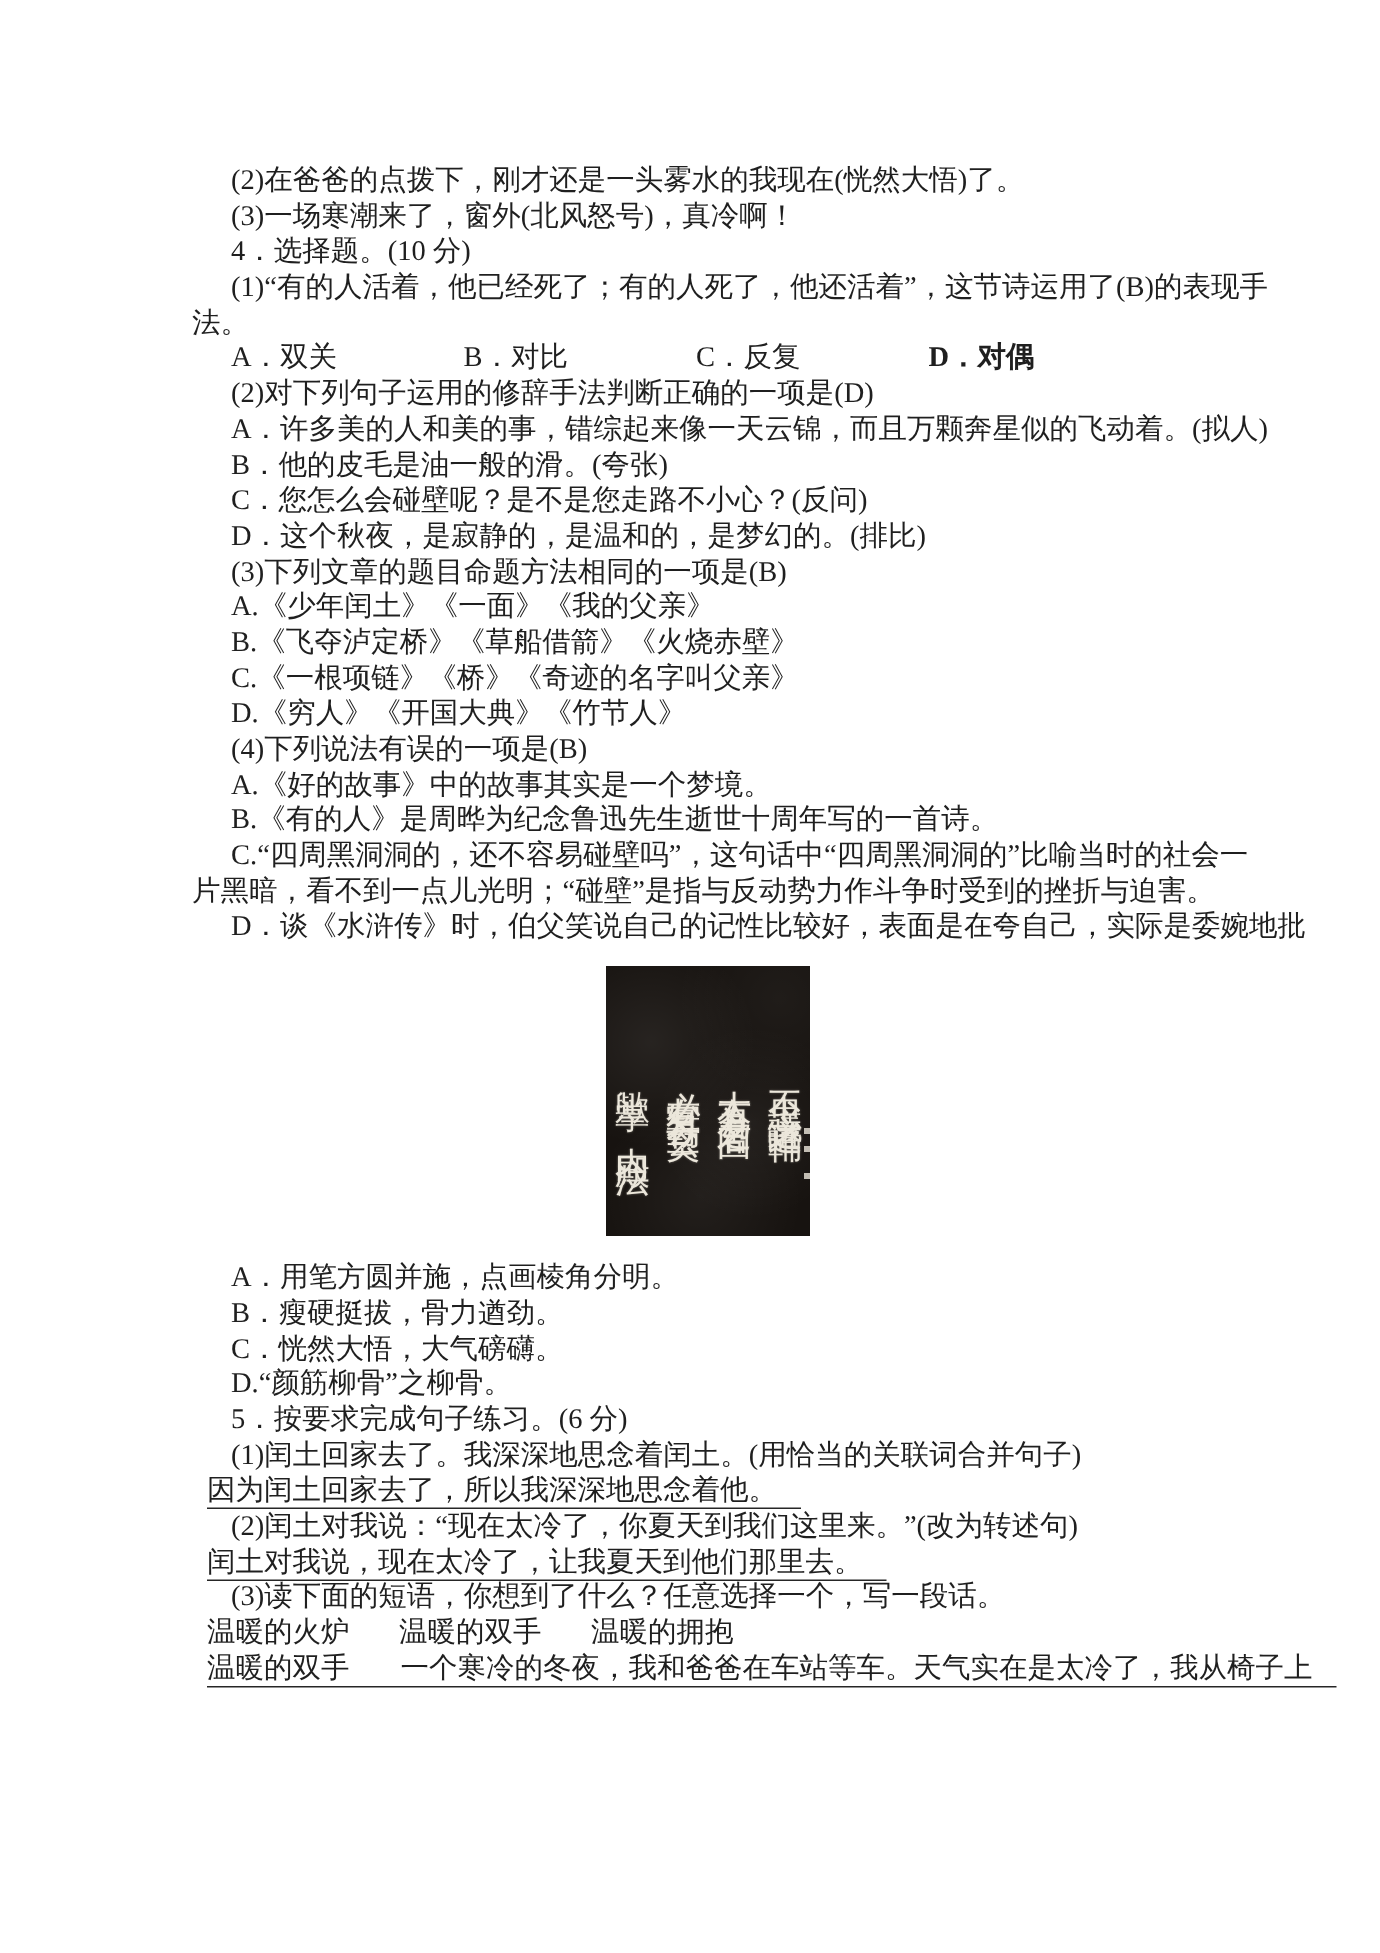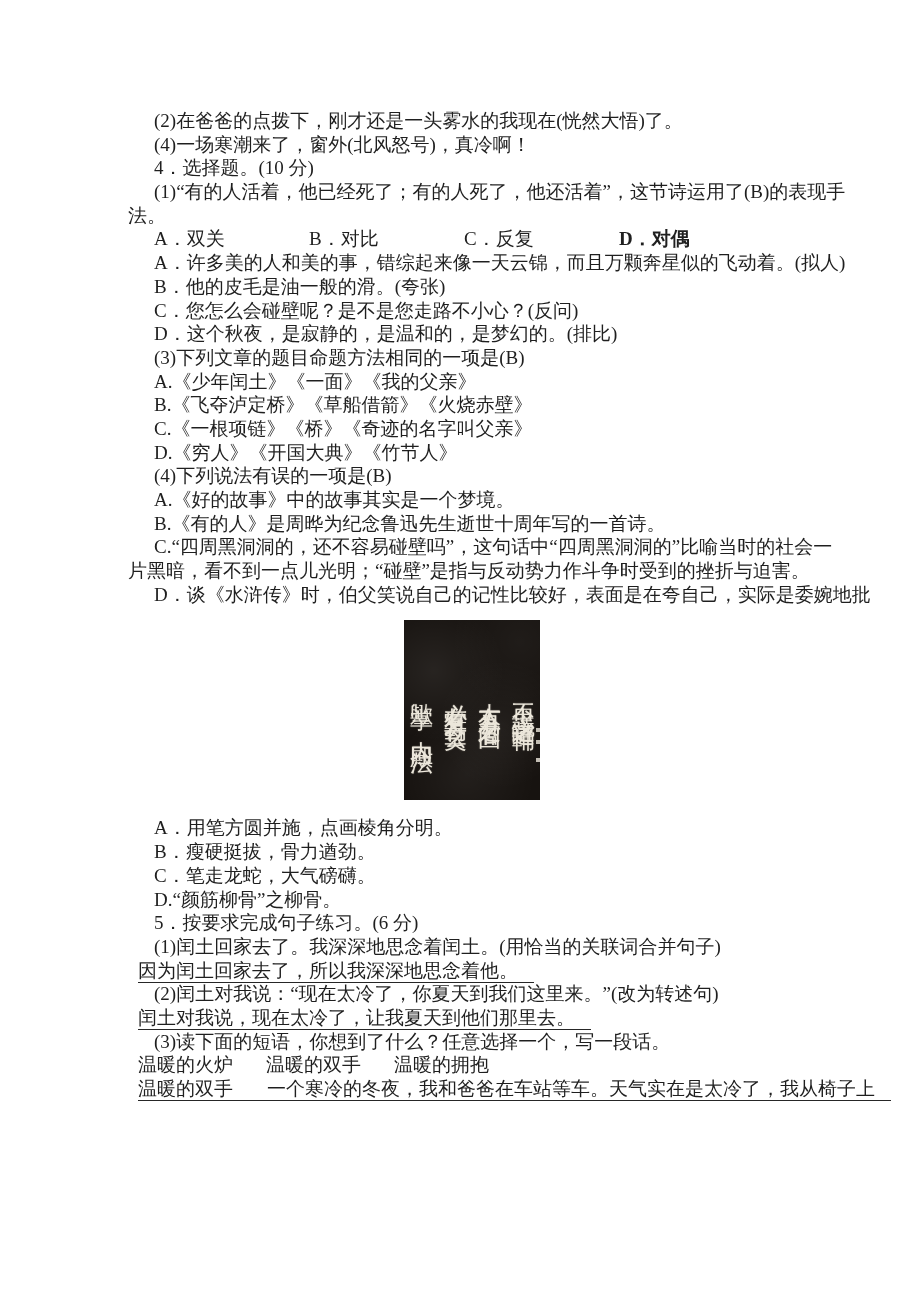--- a/index.html
+++ b/index.html
@@ -69,31 +69,32 @@
     opacity:.8;
   }
 </style>
 </head>
 <body>
 
 <div class="page">
   <div class="doc">
 
     <p class="ln ind">(2)在爸爸的点拨下，刚才还是一头雾水的我现在(恍然大悟)了。</p>
-    <p class="ln ind">(4)一场寒潮来了，窗外(北风怒号)，真冷啊！</p>
+    <p class="ln ind">(3)一场寒潮来了，窗外(北风怒号)，真冷啊！</p>
 
     <p class="ln ind">4．选择题。(10 分)</p>
 
     <p class="ln ind">(1)“有的人活着，他已经死了；有的人死了，他还活着”，这节诗运用了(B)的表现手</p>
     <p class="ln">法。</p>
 
     <p class="ln ind opt-row">
       <span class="opt">A．双关</span><span class="opt">B．对比</span><span class="opt">C．反复</span><span class="opt">D．对偶</span>
     </p>
 
+    <p class="ln ind">(2)对下列句子运用的修辞手法判断正确的一项是(D)</p>
     <p class="ln ind">A．许多美的人和美的事，错综起来像一天云锦，而且万颗奔星似的飞动着。(拟人)</p>
     <p class="ln ind">B．他的皮毛是油一般的滑。(夸张)</p>
     <p class="ln ind">C．您怎么会碰壁呢？是不是您走路不小心？(反问)</p>
     <p class="ln ind">D．这个秋夜，是寂静的，是温和的，是梦幻的。(排比)</p>
 
     <p class="ln ind">(3)下列文章的题目命题方法相同的一项是(B)</p>
     <p class="ln ind">A.《少年闰土》《一面》《我的父亲》</p>
     <p class="ln ind">B.《飞夺泸定桥》《草船借箭》《火烧赤壁》</p>
     <p class="ln ind">C.《一根项链》《桥》《奇迹的名字叫父亲》</p>
     <p class="ln ind">D.《穷人》《开国大典》《竹节人》</p>
@@ -109,21 +110,21 @@
       <div class="rubbing">
         <div class="rubbing-text">不思議之道輔
 大有為之君固
 必有冥符玄契
 歟掌　内殿法</div>
       </div>
     </div>
 
     <p class="ln ind">A．用笔方圆并施，点画棱角分明。</p>
     <p class="ln ind">B．瘦硬挺拔，骨力遒劲。</p>
-    <p class="ln ind">C．笔走龙蛇，大气磅礴。</p>
+    <p class="ln ind">C．恍然大悟，大气磅礴。</p>
     <p class="ln ind">D.“颜筋柳骨”之柳骨。</p>
 
     <p class="ln ind">5．按要求完成句子练习。(6 分)</p>
 
     <p class="ln ind">(1)闰土回家去了。我深深地思念着闰土。(用恰当的关联词合并句子)</p>
     <p class="ln ans-line"><span class="ans">因为闰土回家去了，所以我深深地思念着他。</span></p>
 
     <p class="ln ind">(2)闰土对我说：“现在太冷了，你夏天到我们这里来。”(改为转述句)</p>
     <p class="ln ans-line"><span class="ans">闰土对我说，现在太冷了，让我夏天到他们那里去。</span></p>
 

